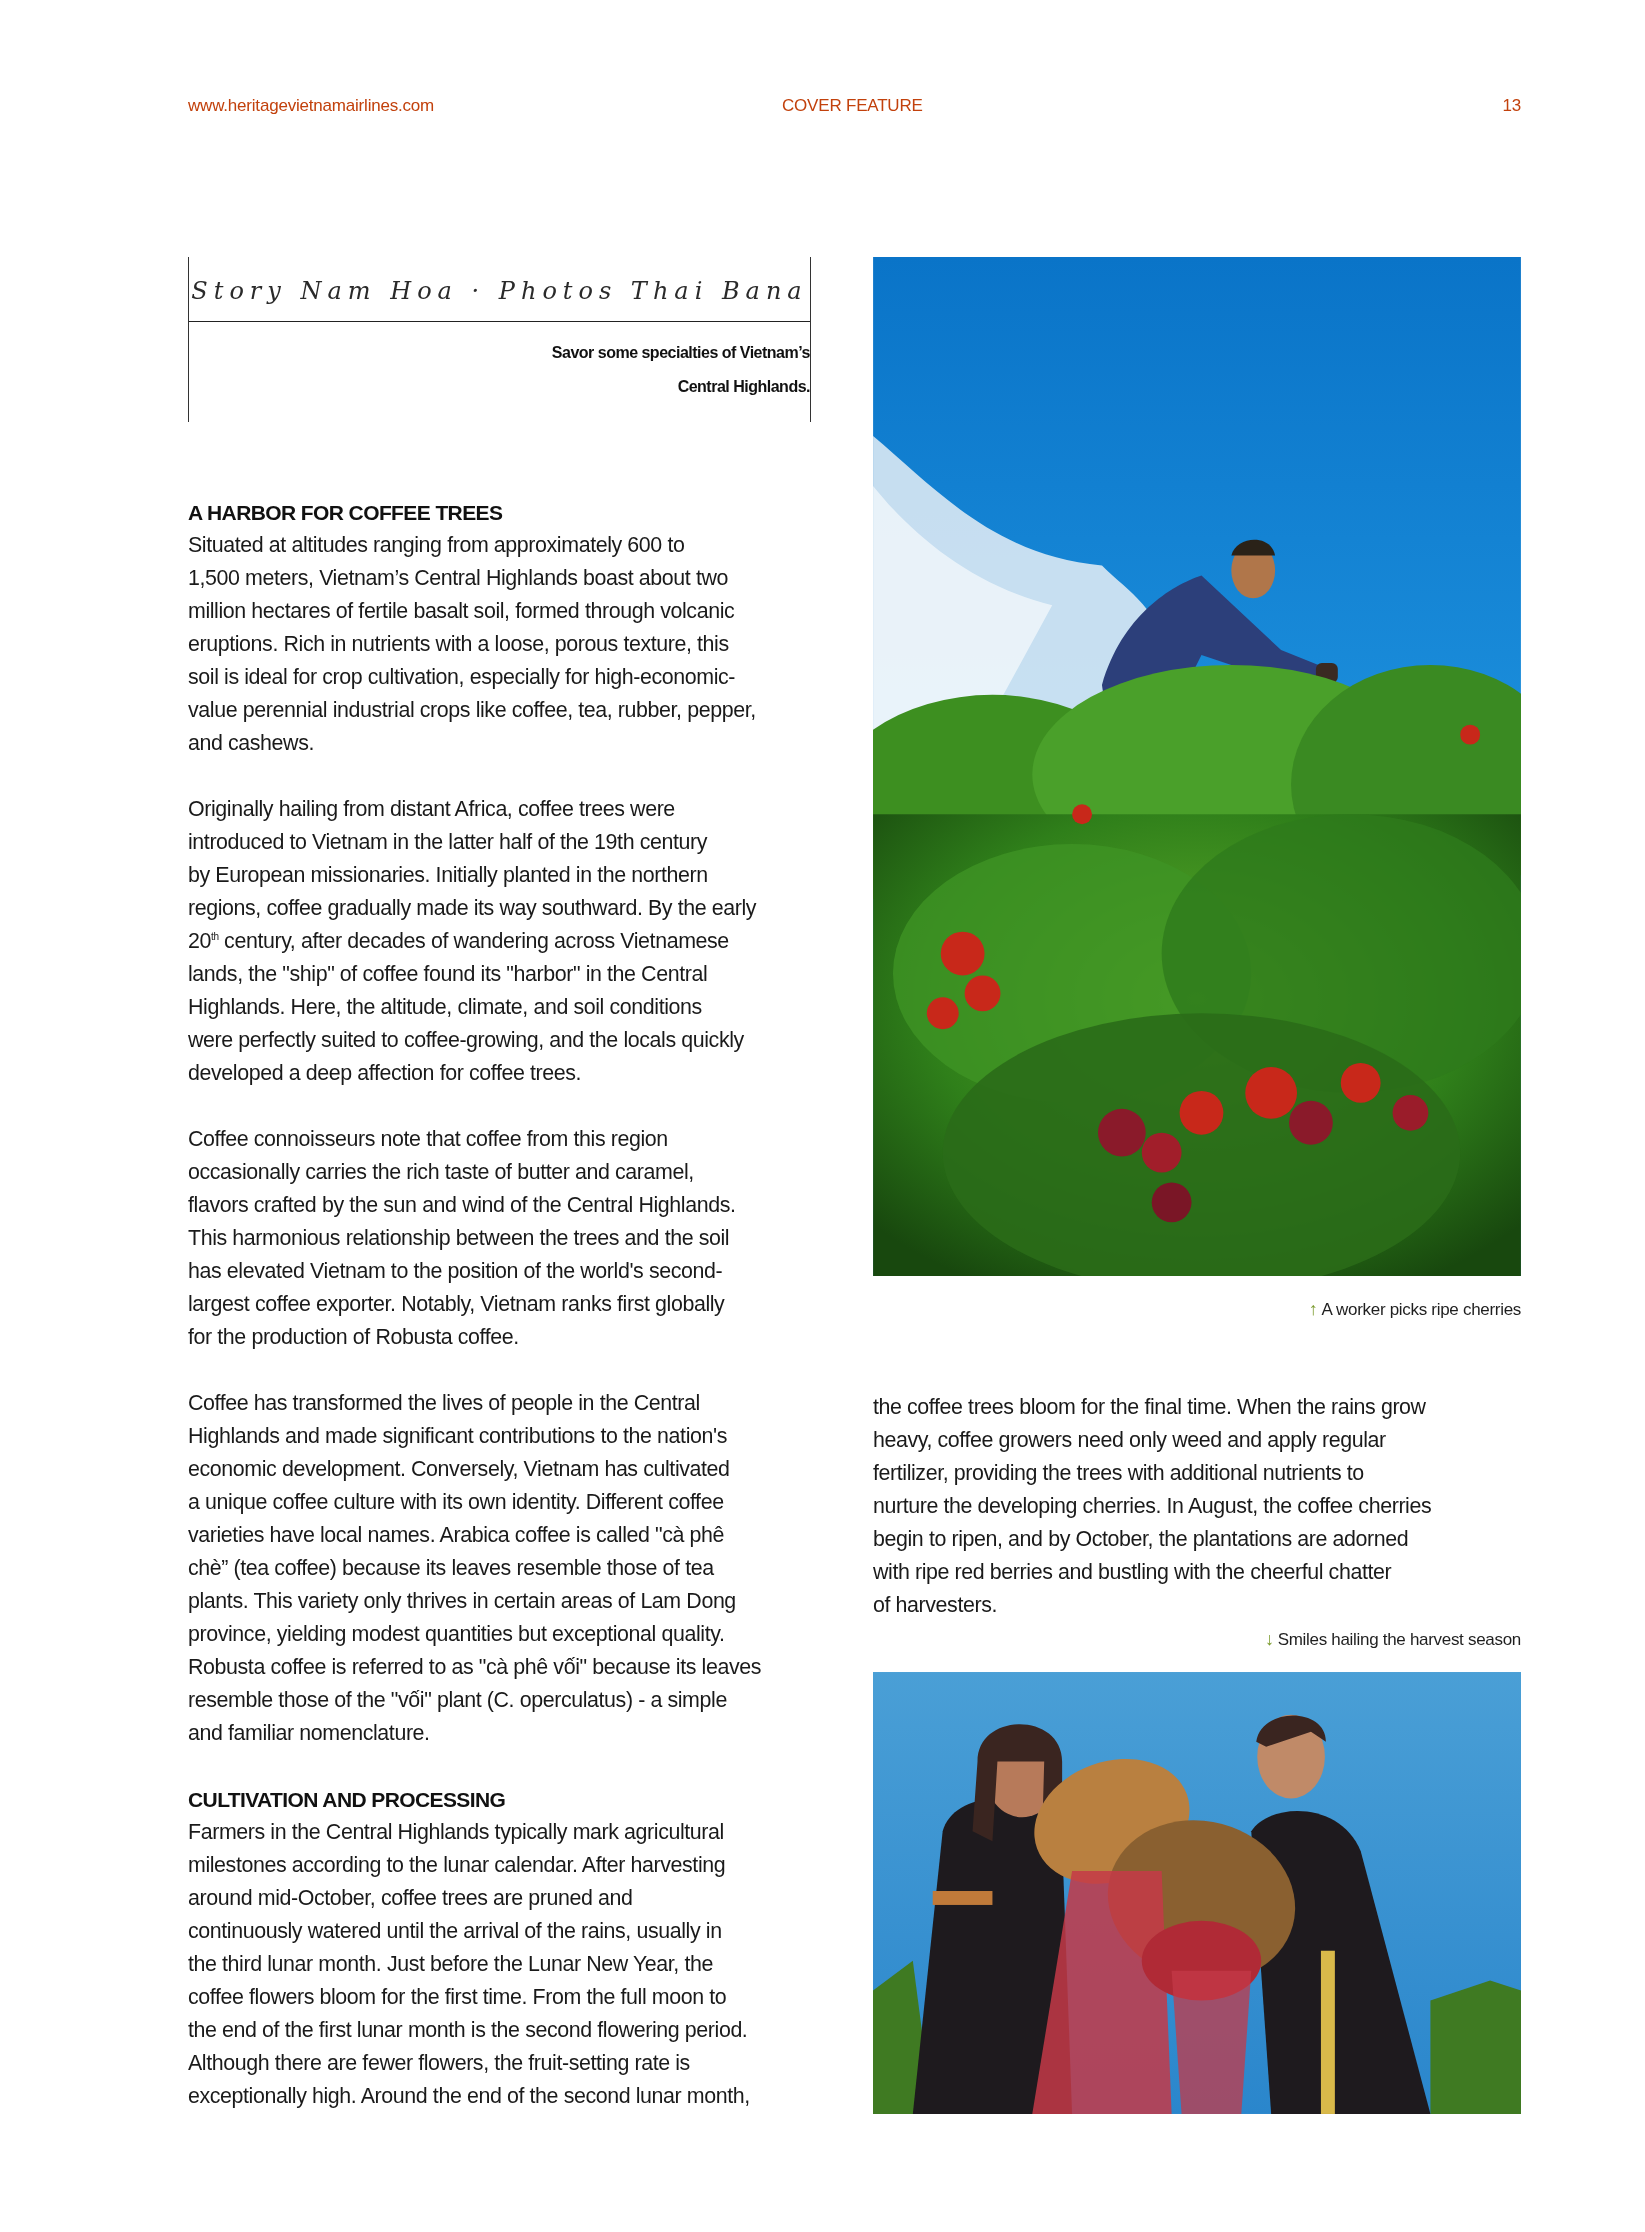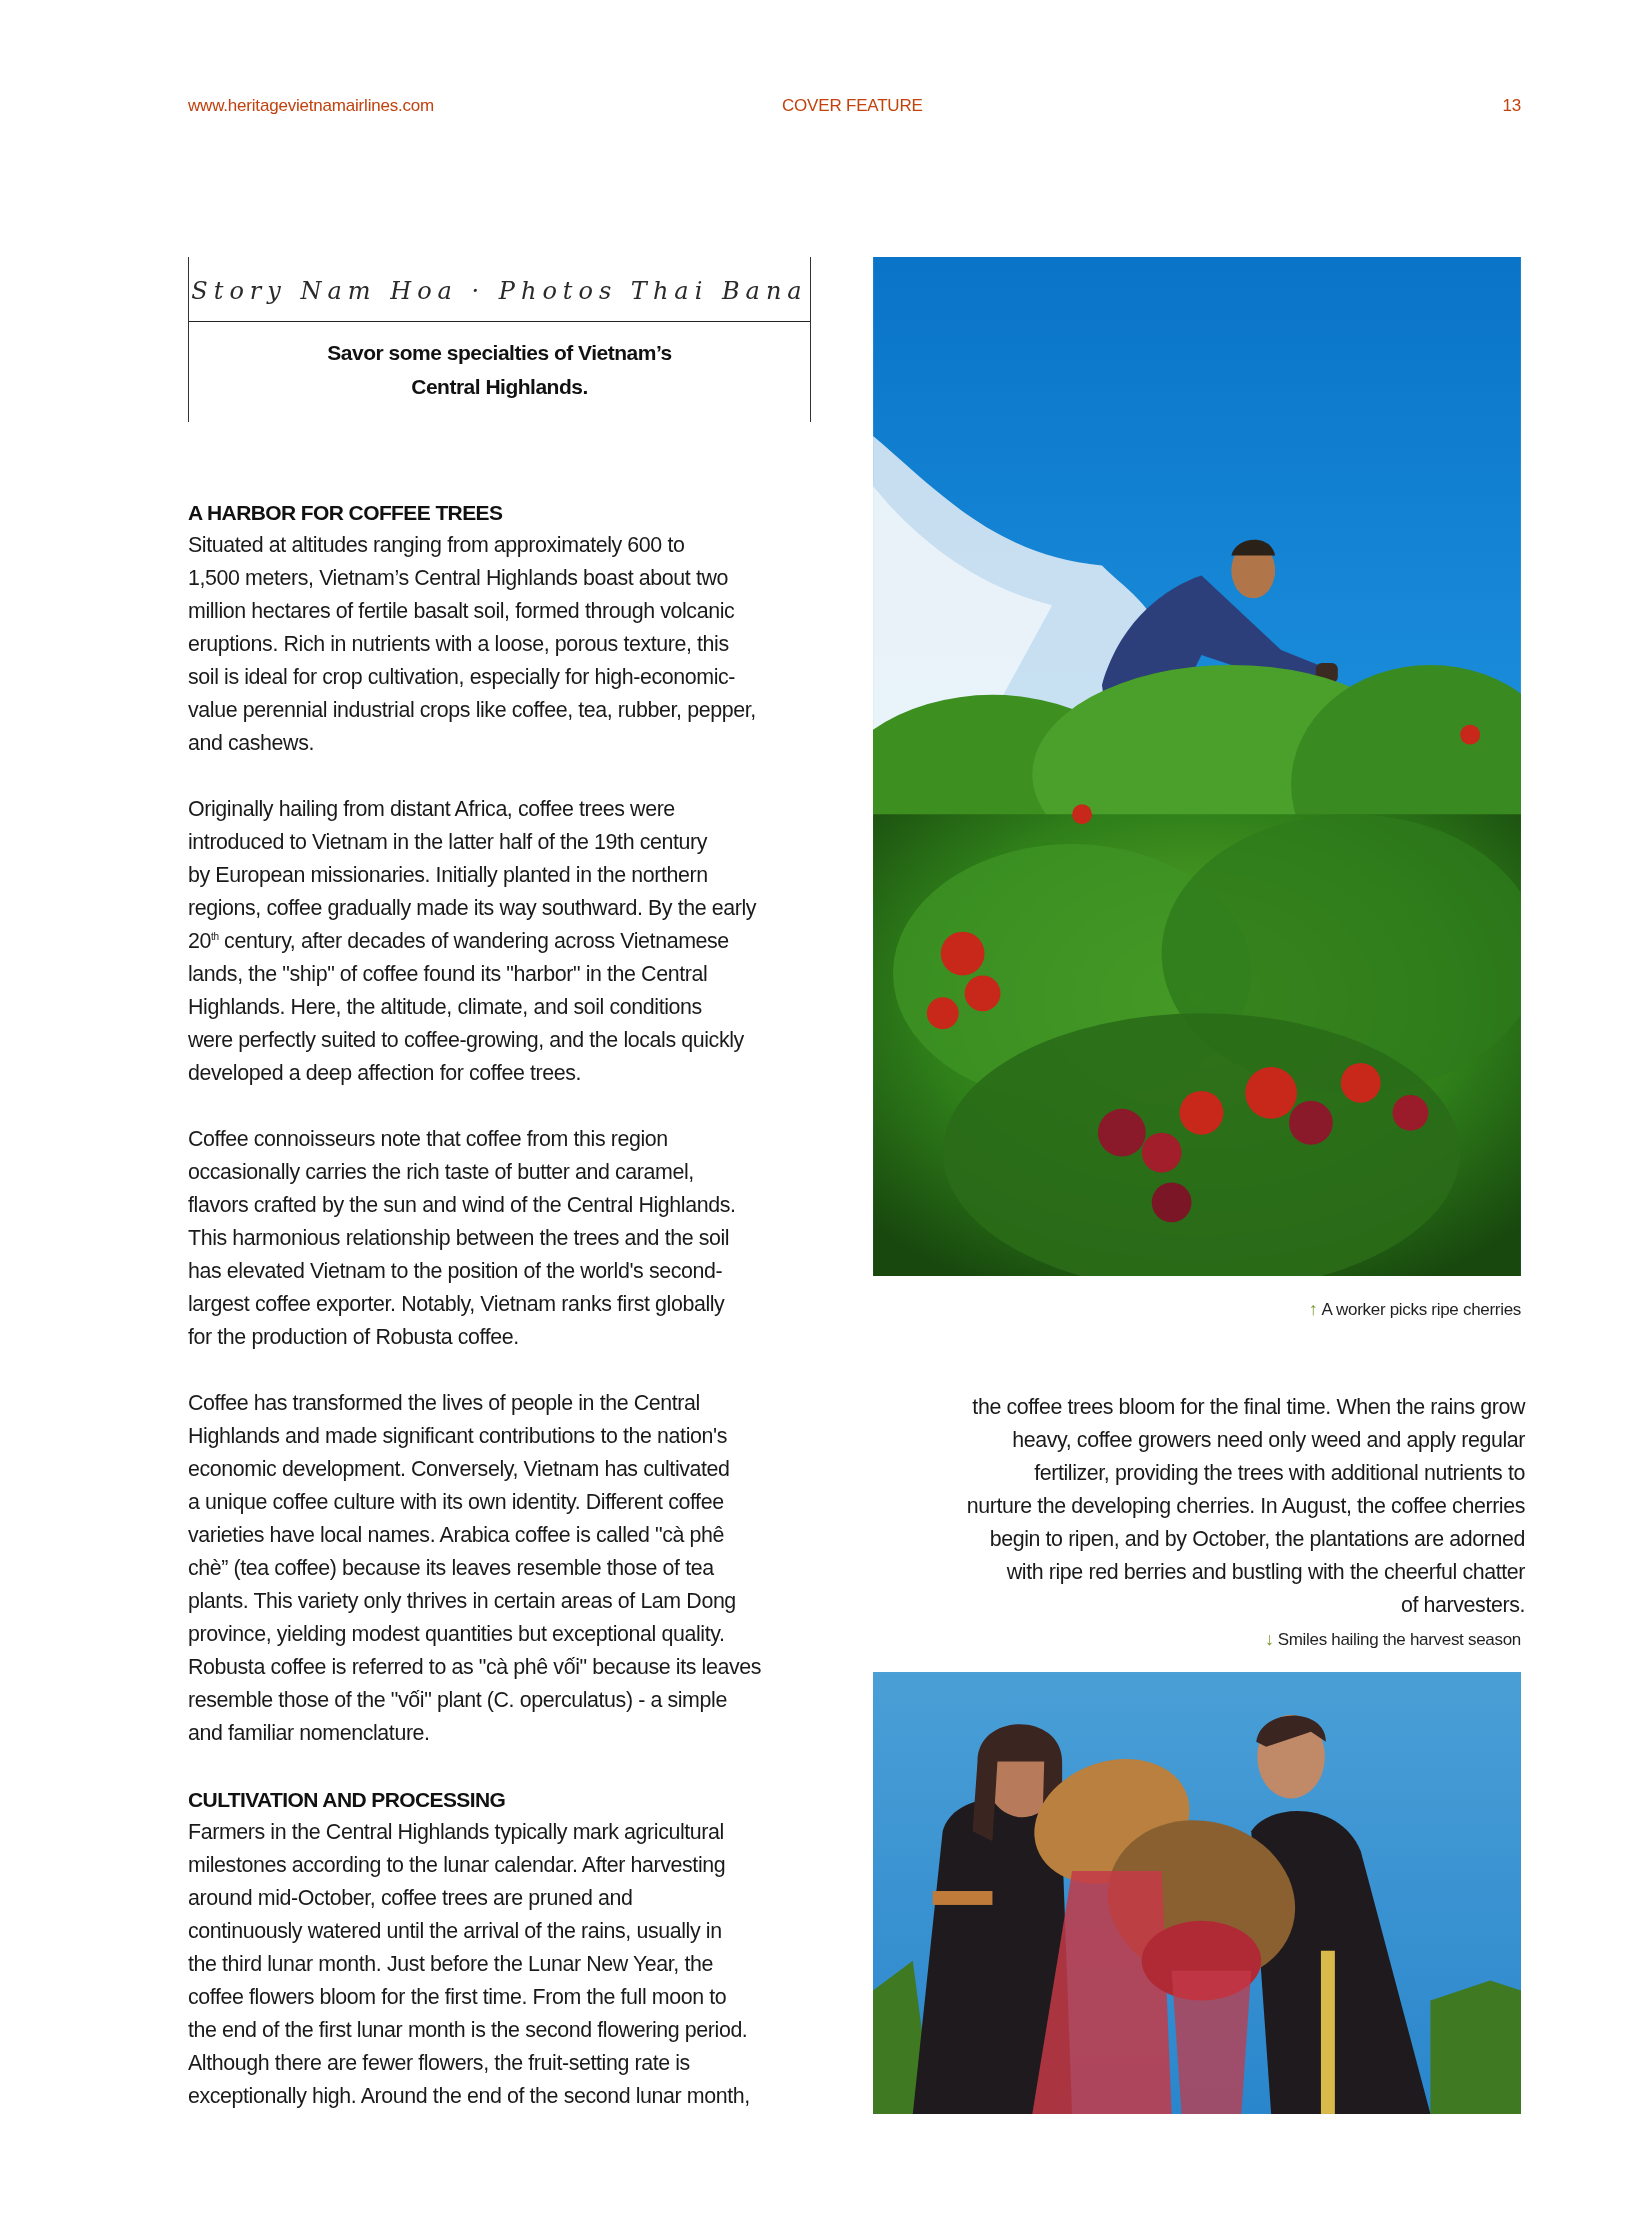--- a/index.html
+++ b/index.html
@@ -6,25 +6,25 @@
   html, body { width: 1646px; height: 2233px; background: #ffffff; }
   body { position: relative; overflow: hidden; font-family: "Liberation Sans", sans-serif; color: #1a1a1a; }
 
   .running-header { position: absolute; top: 96px; left: 188px; width: 1333px; height: 24px; font-size: 17px; color: #c2410c; letter-spacing: -0.2px; }
   .rh-url { position: absolute; left: 0; top: 0; }
   .rh-section { position: absolute; left: 594px; top: 0; }
   .rh-page { position: absolute; right: 0; top: 0; text-align: right; }
 
   .byline-box { position: absolute; left: 188px; top: 257px; width: 623px; height: 165px; border-left: 1.5px solid #333; border-right: 1.5px solid #333; }
   .byline { height: 65px; display: flex; align-items: center; justify-content: center; font-family: "DejaVu Serif", serif; font-style: italic; font-size: 24px; letter-spacing: 6px; color: #2a2a2a; border-bottom: 1.5px solid #222; padding-top: 4px; }
-  .standfirst { text-align: center; font-weight: bold; font-size: 21px; line-height: 34px; letter-spacing: -0.5px; padding-top: 14px; color: #111; }
+  .standfirst { text-align: right; font-weight: bold; font-size: 16px; line-height: 34px; letter-spacing: -0.5px; padding-top: 14px; color: #111; }
 
   .col { position: absolute; font-size: 21.4px; line-height: 33px; letter-spacing: -0.4px; color: #1a1a1a; }
   .col-left { left: 188px; top: 496px; width: 667px; }
-  .col-right { left: 873px; top: 1391px; width: 652px; text-align: right; }
+  .col-right { left: 873px; top: 1391px; width: 652px; }
   .col p { margin: 0 0 33px 0; white-space: pre-line; }
   .col p.tight { margin-bottom: 0; }
   .section-heading { font-weight: bold; font-size: 21px; line-height: 33px; letter-spacing: -0.6px; text-transform: uppercase; color: #111; }
   sup { font-size: 10px; line-height: 0; vertical-align: 8px; }
 
   .photo { position: absolute; overflow: hidden; }
   .photo-top { left: 873px; top: 257px; width: 648px; height: 1019px; }
   .photo-bottom { left: 873px; top: 1672px; width: 648px; height: 442px; }
 
   .caption { position: absolute; right: 125px; font-size: 17px; letter-spacing: -0.3px; color: #1f1f1f; display: flex; align-items: center; gap: 4px; }

